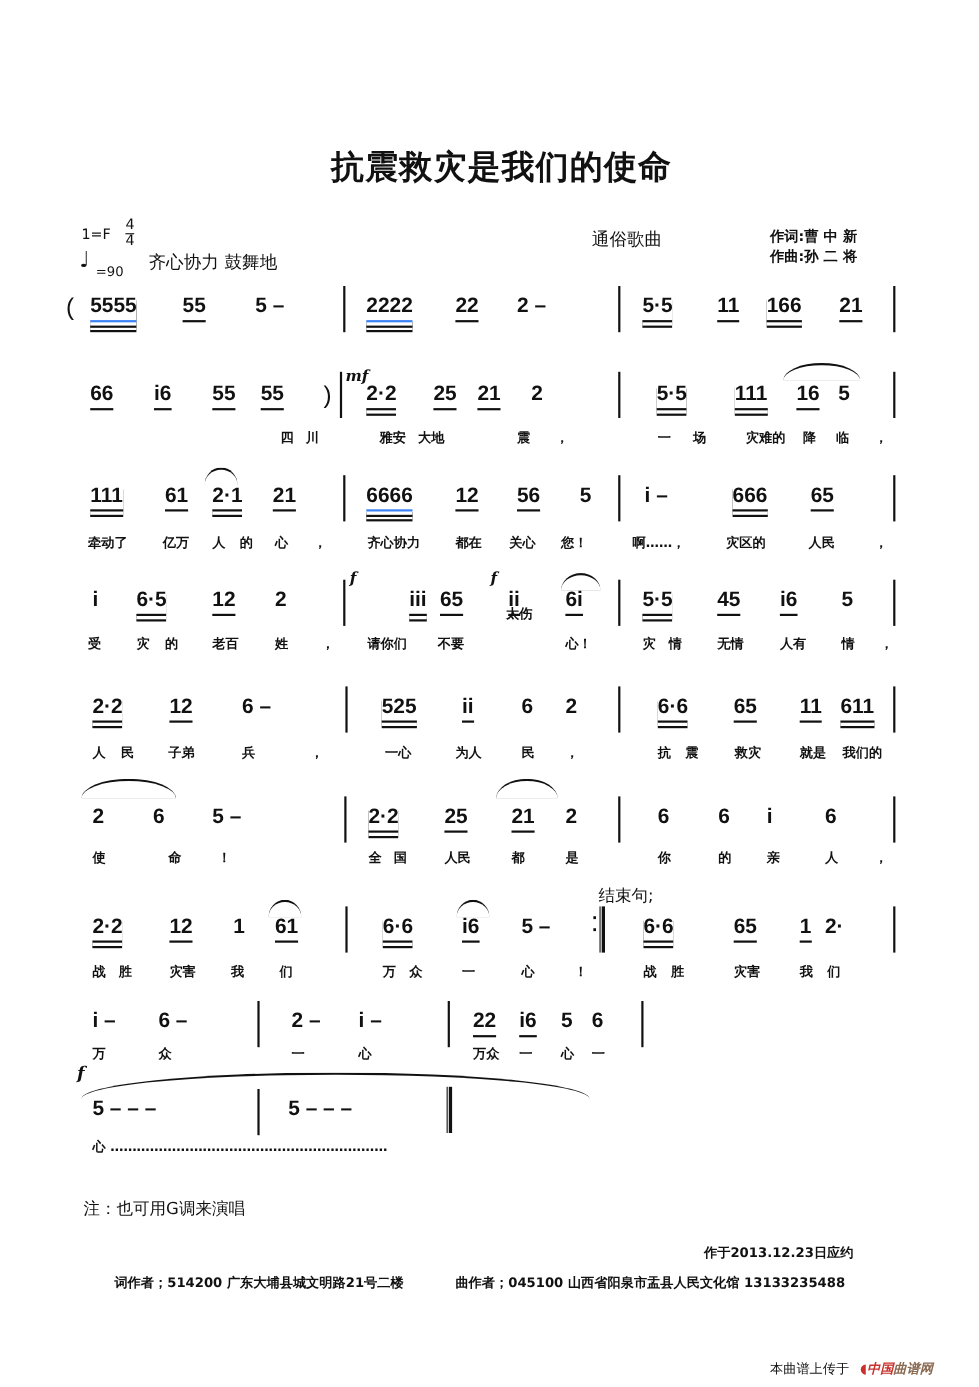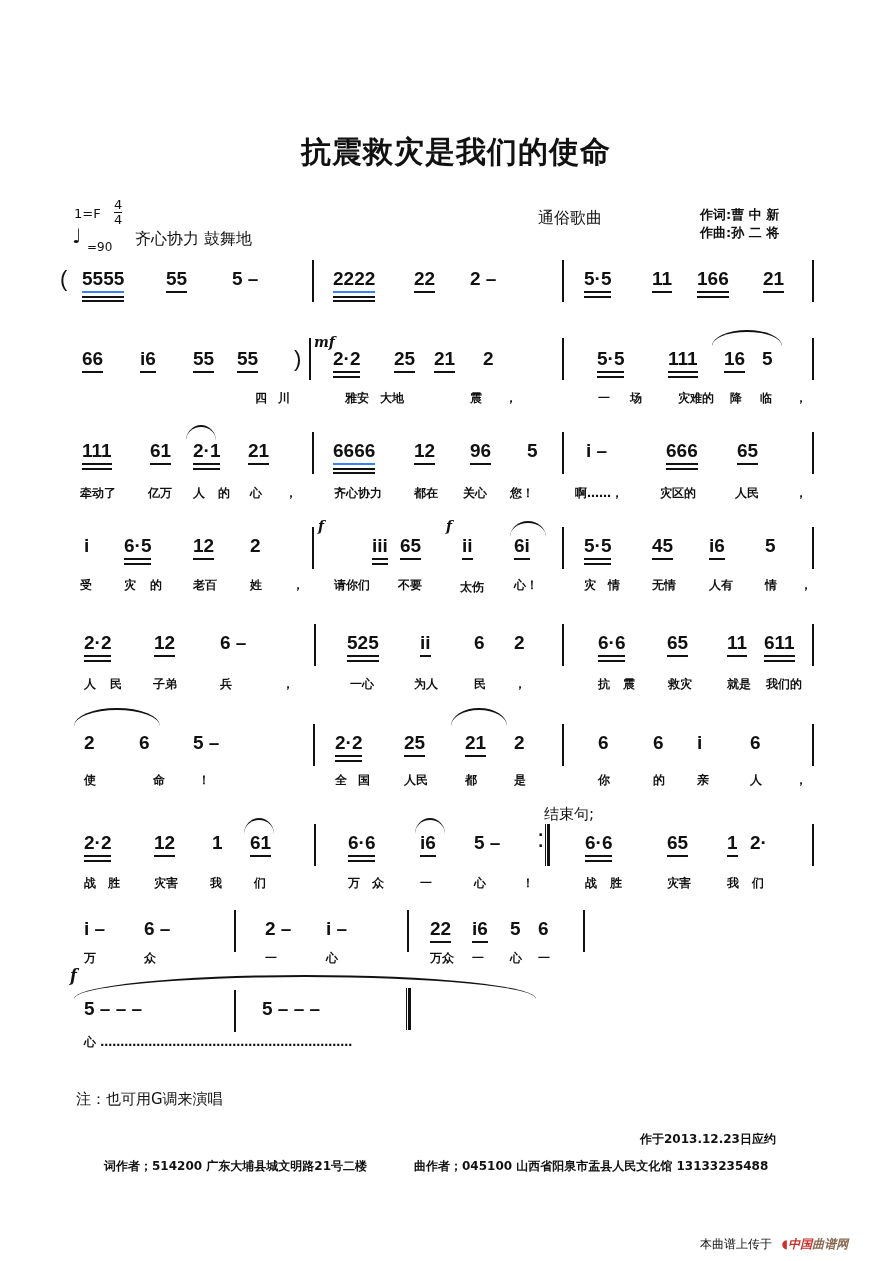--- a/index.html
+++ b/index.html
@@ -91,21 +91,21 @@
 
 <div>
   <div class="note ul2" style="left:82px;top:440px;">111</div>
   <div class="note ul1" style="left:150px;top:440px;">61</div>
   <div class="note ul2" style="left:193px;top:440px;">2·1</div>
   <div class="slur" style="left:186px;top:425px;width:30px;"></div>
   <div class="note ul1" style="left:248px;top:440px;">21</div>
   <div class="bar" style="left:312px;top:432px;"></div>
   <div class="note ul3" style="left:333px;top:440px;">6666</div>
   <div class="note ul1" style="left:414px;top:440px;">12</div>
-  <div class="note ul1" style="left:470px;top:440px;">96</div>
+  <div class="note ul1" style="left:470px;top:440px;">56</div>
   <div class="note" style="left:527px;top:440px;">5</div>
   <div class="bar" style="left:562px;top:432px;"></div>
   <div class="note" style="left:586px;top:440px;">i –</div>
   <div class="note ul2" style="left:666px;top:440px;">666</div>
   <div class="note ul1" style="left:737px;top:440px;">65</div>
   <div class="bar" style="left:812px;top:432px;"></div>
 
   <div class="lyr" style="left:80px;top:485px;">牵动了</div>
   <div class="lyr" style="left:148px;top:485px;">亿万</div>
   <div class="lyr" style="left:193px;top:485px;">人</div>
@@ -144,21 +144,21 @@
   <div class="bar" style="left:812px;top:527px;"></div>
 
   <div class="lyr" style="left:80px;top:577px;">受</div>
   <div class="lyr" style="left:124px;top:577px;">灾</div>
   <div class="lyr" style="left:150px;top:577px;">的</div>
   <div class="lyr" style="left:193px;top:577px;">老百</div>
   <div class="lyr" style="left:250px;top:577px;">姓</div>
   <div class="lyr" style="left:292px;top:577px;">，</div>
   <div class="lyr" style="left:334px;top:577px;">请你们</div>
   <div class="lyr" style="left:398px;top:577px;">不要</div>
-  <div class="lyr" style="left:460px;top:579px;font-family:Liberation Mono, monospace;">太伤</div>
+  <div class="lyr" style="left:460px;top:550px;font-family:Liberation Mono, monospace;">太伤</div>
   <div class="lyr" style="left:514px;top:577px;">心！</div>
   <div class="lyr" style="left:584px;top:577px;">灾</div>
   <div class="lyr" style="left:608px;top:577px;">情</div>
   <div class="lyr" style="left:652px;top:577px;">无情</div>
   <div class="lyr" style="left:709px;top:577px;">人有</div>
   <div class="lyr" style="left:765px;top:577px;">情</div>
   <div class="lyr" style="left:800px;top:577px;">，</div>
 </div>
 
 <div>

